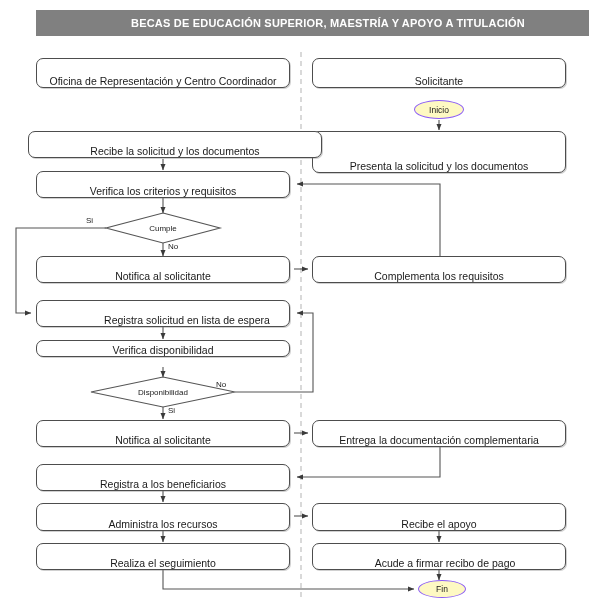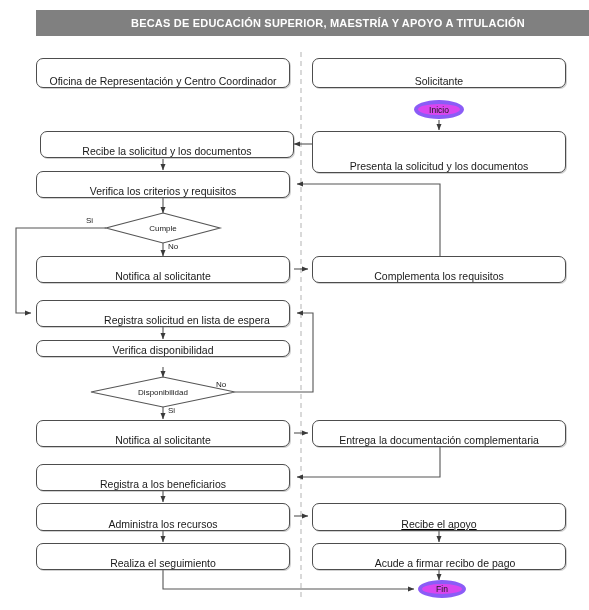--- a/index.html
+++ b/index.html
@@ -53,23 +53,23 @@
     box-shadow: 1px 1px 0 rgba(120,120,120,0.35);
   }
   .node span {
     font-size: 10.5px;
     color: #1a1a1a;
     white-space: nowrap;
   }
   .terminator {
     position: absolute;
     box-sizing: border-box;
-    border: 4px solid #8b5cf6;
+    border: 1px solid #8b5cf6;
     border-radius: 50%;
-    background: #d946ef;
+    background: #fef9c3;
     display: flex;
     align-items: center;
     justify-content: center;
   }
   .terminator span {
     font-size: 8.5px;
     color: #1a1a1a;
   }
   .diamond-label {
     position: absolute;
@@ -167,29 +167,29 @@
   </div>
 
   <div class="node" style="left:312px; top:256px; width:254px; height:27px;">
     <span>Complementa los requisitos</span>
   </div>
 
   <div class="node" style="left:312px; top:420px; width:254px; height:27px;">
     <span>Entrega la documentación complementaria</span>
   </div>
 
-  <div class="node" style="left:312px; top:503px; width:254px; height:28px;text-decoration:underline;">
+  <div class="node" style="left:312px; top:503px; width:254px; height:28px;">
     <span>Recibe el apoyo</span>
   </div>
 
   <div class="node" style="left:312px; top:543px; width:254px; height:27px;padding-left:12px;">
     <span>Acude a firmar  recibo de pago</span>
   </div>
 
-  <div class="node" style="left:40px; top:131px; width:254px; height:27px;">
+  <div class="node" style="left:28px; top:131px; width:294px; height:27px;">
     <span>Recibe la solicitud y los documentos</span>
   </div>
 
   <div class="node" style="left:36px; top:171px; width:254px; height:27px;">
     <span>Verifica los criterios y requisitos</span>
   </div>
 
   <div class="node" style="left:36px; top:256px; width:254px; height:27px;">
     <span>Notifica al solicitante</span>
   </div>

